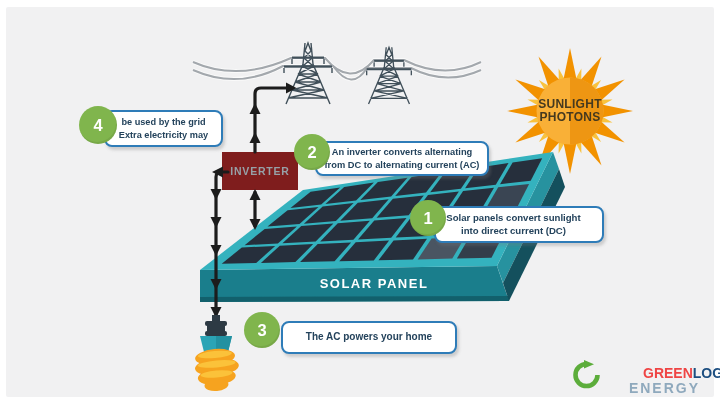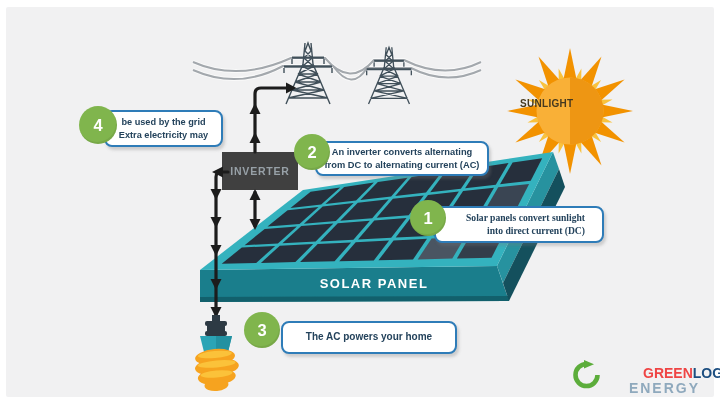--- a/index.html
+++ b/index.html
@@ -1,35 +1,35 @@
 <!DOCTYPE html>
 <html><head>
 <meta charset="utf-8">
 <style>
   html,body{margin:0;padding:0;}
   body{width:720px;height:404px;background:#ffffff;font-family:"Liberation Sans",sans-serif;overflow:hidden;}
   #stage{position:relative;width:720px;height:404px;background:#fff;}
   #bg{position:absolute;left:6px;top:7px;width:708px;height:390px;background:#f1f1f2;border-radius:2px;}
   #art{position:absolute;left:0;top:0;}
-  .inverter-box{position:absolute;left:222px;top:152px;width:76px;height:38px;background:#404040;display:flex;align-items:center;justify-content:center;}
+  .inverter-box{position:absolute;left:222px;top:152px;width:76px;height:38px;background:#7f1d1d;display:flex;align-items:center;justify-content:center;}
   .inverter-box span{font-size:10.5px;font-weight:bold;color:#97a0a7;letter-spacing:.8px;}
   .callout{position:absolute;background:#fff;border:2px solid #2e7cb8;border-radius:8px;box-shadow:2px 3px 3px rgba(120,120,120,.3);display:flex;flex-direction:column;justify-content:center;color:#24435c;font-weight:bold;font-size:10px;line-height:12.5px;text-align:center;box-sizing:border-box;padding:0 6px;}
   .callout div{white-space:nowrap;}
-  .callout.right{text-align:right;padding-right:17px;font-family:Liberation Serif, serif;}
+  .callout.right{padding-right:17px;}
   #box4{left:104px;top:110px;width:119px;height:37px;font-size:9.2px;}
   #box2{left:315px;top:141px;width:174px;height:35px;font-size:9.3px;padding:0 2px;}
   #box1{left:434px;top:206px;width:170px;height:37px;font-size:9.6px;}
   #box3{left:281px;top:321px;width:176px;height:33px;}
   .badge{position:absolute;width:36px;height:36px;border-radius:50%;background:#80b54d;color:#fff;font-weight:bold;font-size:16.5px;display:flex;align-items:center;justify-content:center;box-shadow:inset -1px -2px 0 rgba(0,0,0,.07);}
   #c4{left:79px;top:106px;width:38px;height:38px;}
   #c2{left:294px;top:134px;}
   #c1{left:410px;top:200px;}
   #c3{left:244px;top:312px;}
   .solar-label{position:absolute;left:200px;top:276px;width:300px;text-align:center;color:#fff;font-weight:bold;font-size:13px;letter-spacing:1.5px;padding-left:24px;}
-  .sun-label{position:absolute;left:520px;top:98px;width:100px;text-align:left;color:#45391f;font-weight:bold;font-size:10px;line-height:12.5px;letter-spacing:.3px;}
+  .sun-label{position:absolute;left:520px;top:98px;width:100px;text-align:center;color:#45391f;font-weight:bold;font-size:12px;line-height:12.5px;letter-spacing:.3px;}
   .logo{position:absolute;left:572px;top:358px;width:140px;height:36px;}
   .logo .row{position:absolute;left:31px;top:7px;font-size:14px;font-weight:bold;white-space:nowrap;}
   .logo .green{color:#ef4444;margin-left:40px;}
   .logo .logic{color:#1c4e80;}
   .logo .reg{color:#1c4e80;font-size:7px;vertical-align:6px;}
   .logo .energy{position:absolute;left:31px;top:22px;width:97px;text-align:right;font-size:14px;font-weight:bold;color:#8fa9bd;letter-spacing:2px;}
 </style>
 </head>
 <body>
 
@@ -187,20 +187,21 @@
     <div>The AC powers your home</div>
   </div>
   <div class="badge" id="c3">
       <span>3</span>
     </div>
 
   <div class="solar-label">SOLAR PANEL</div>
 
   <div class="sun-label">
     <div>SUNLIGHT</div>
+    <div>PHOTONS</div>
   </div>
 
   <div class="logo">
     <svg width="30" height="32" viewBox="0 0 30 32">
       <path d="M14.5,6 A11,11 0 1 0 25.5,17" fill="none" stroke="#5cad3b" stroke-width="4.6"></path>
       <polygon points="12,2 12,10.5 22,6.2" fill="#5cad3b"></polygon>
     </svg>
     <div class="row"><span class="green">GREEN</span><span class="logic">LOGIC</span><span class="reg">®</span></div>
     <div class="energy">ENERGY</div>
   </div>

